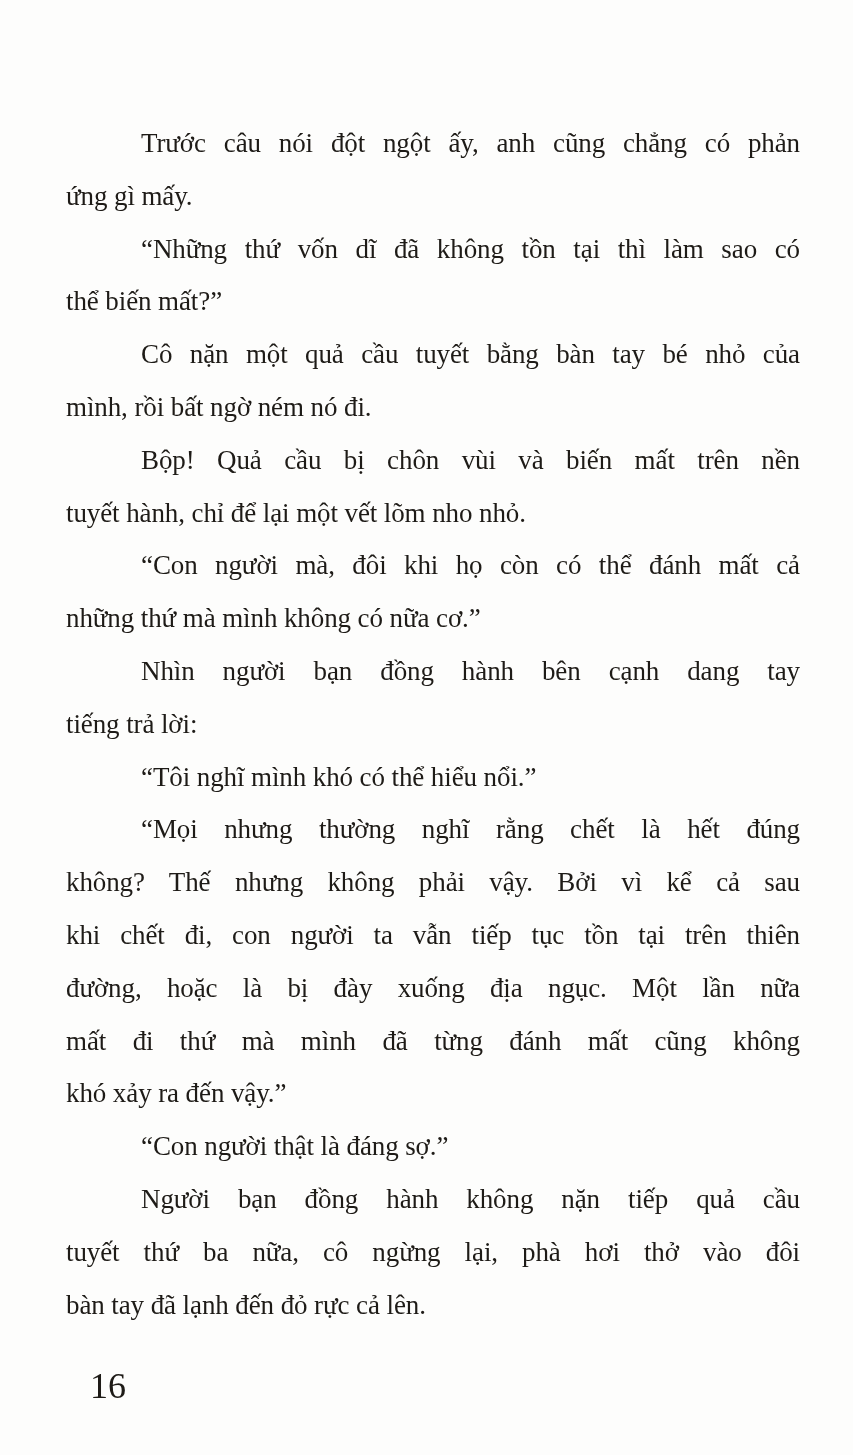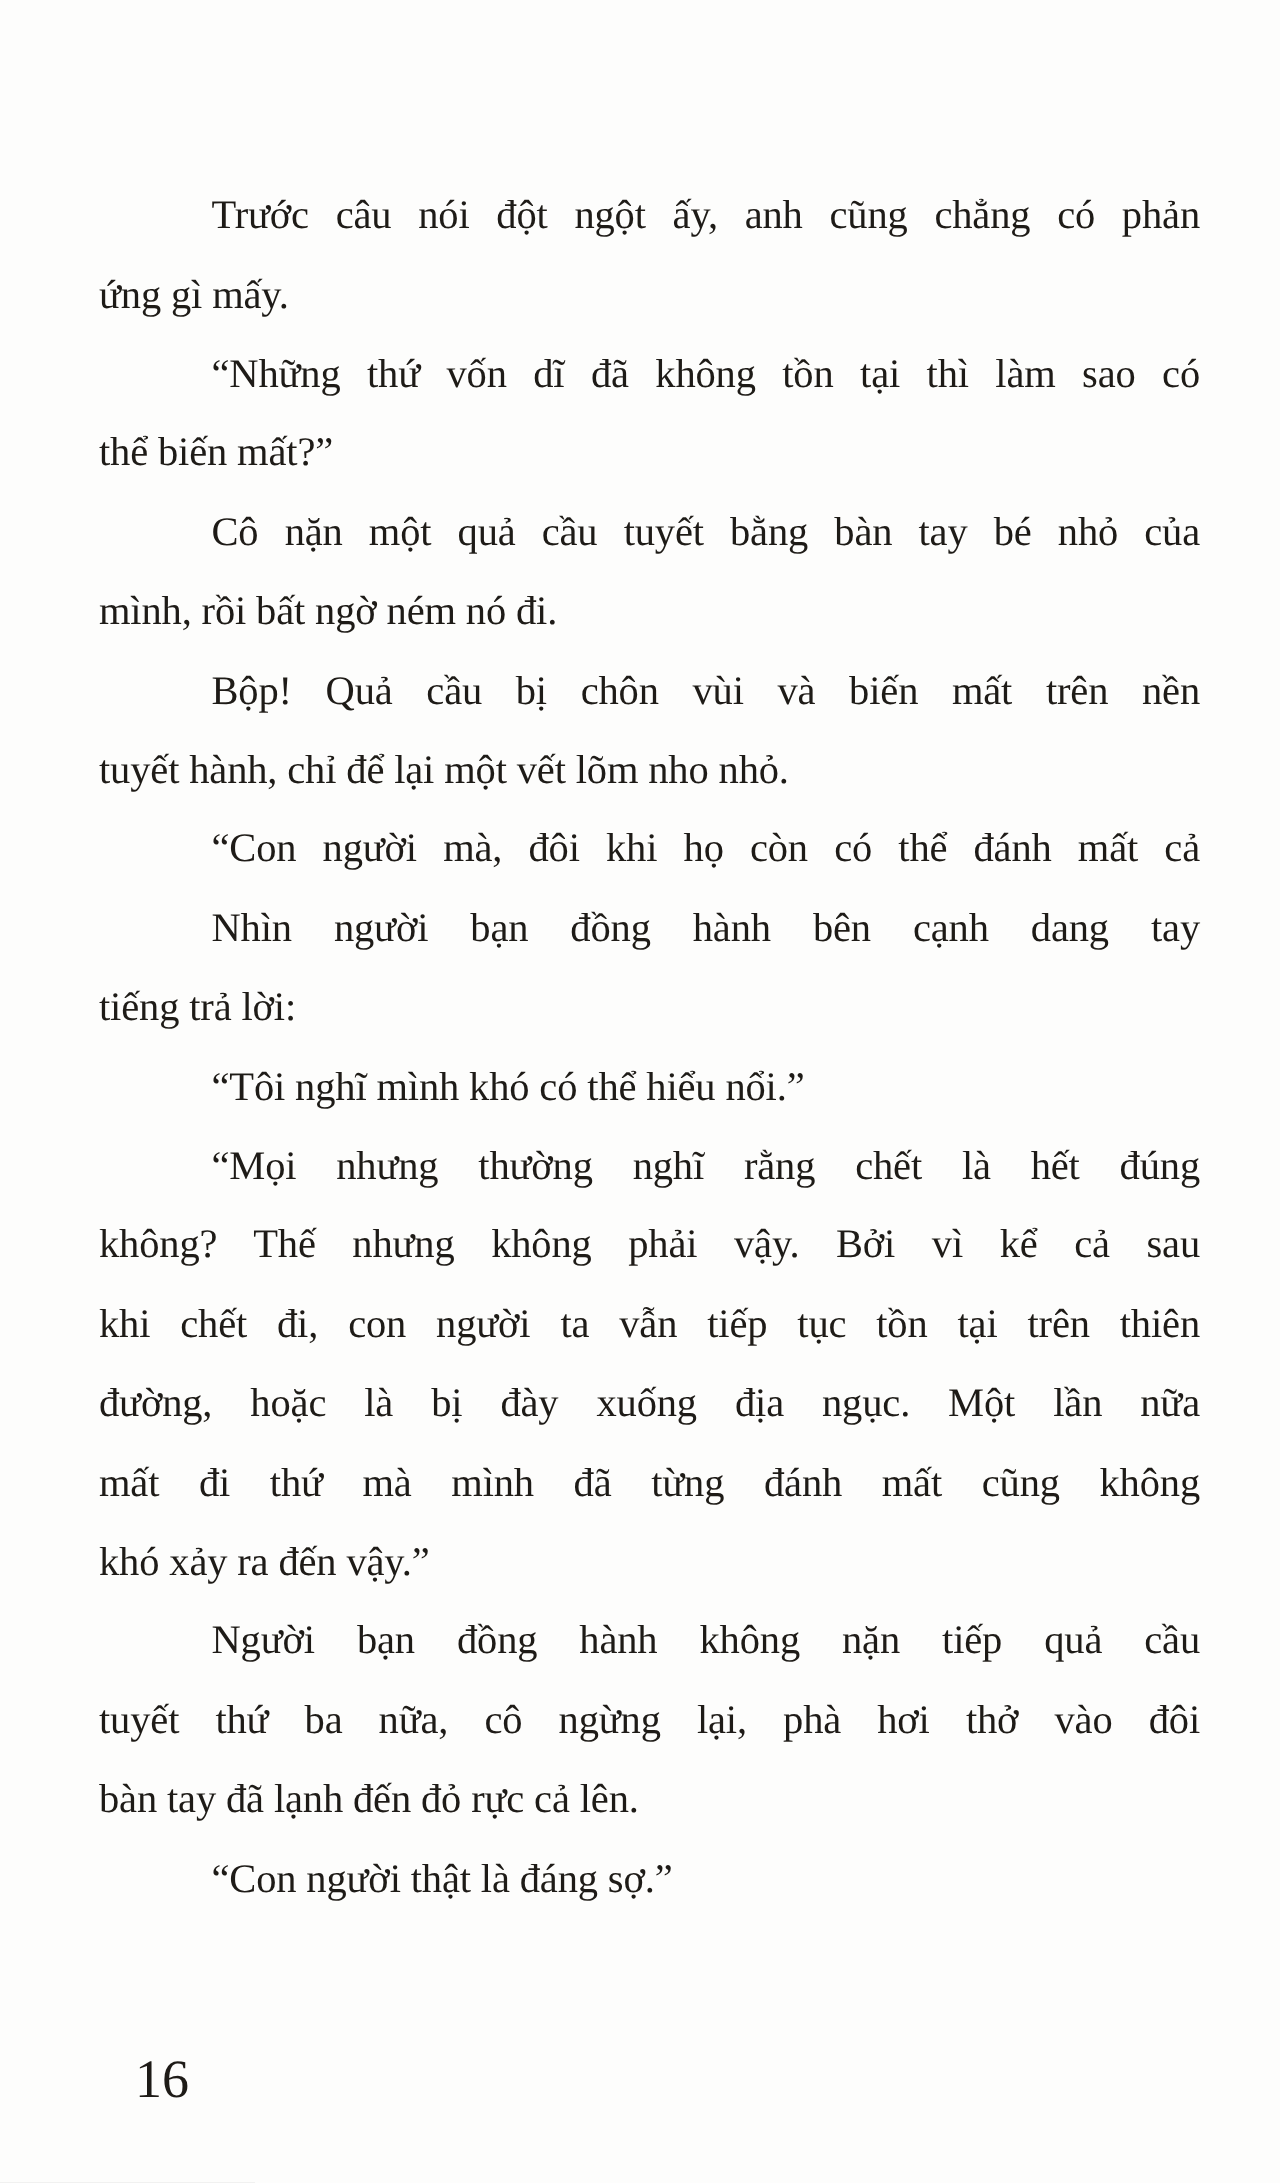--- a/index.html
+++ b/index.html
@@ -57,39 +57,40 @@
       <div class="para">
         <div class="line first">Cô nặn một quả cầu tuyết bằng bàn tay bé nhỏ của</div>
         <div class="line last">mình, rồi bất ngờ ném nó đi.</div>
       </div>
       <div class="para">
         <div class="line first">Bộp! Quả cầu bị chôn vùi và biến mất trên nền</div>
         <div class="line last">tuyết hành, chỉ để lại một vết lõm nho nhỏ.</div>
       </div>
       <div class="para">
         <div class="line first">“Con người mà, đôi khi họ còn có thể đánh mất cả</div>
+        <div class="line last">những thứ mà mình không có nữa cơ.”</div>
       </div>
       <div class="para">
         <div class="line first">Nhìn người bạn đồng hành bên cạnh dang tay</div>
         <div class="line last">tiếng trả lời:</div>
       </div>
       <div class="para">
         <div class="line first last">“Tôi nghĩ mình khó có thể hiểu nổi.”</div>
       </div>
       <div class="para">
         <div class="line first">“Mọi nhưng thường nghĩ rằng chết là hết đúng</div>
         <div class="line">không? Thế nhưng không phải vậy. Bởi vì kể cả sau</div>
         <div class="line">khi chết đi, con người ta vẫn tiếp tục tồn tại trên thiên</div>
         <div class="line">đường, hoặc là bị đày xuống địa ngục. Một lần nữa</div>
         <div class="line">mất đi thứ mà mình đã từng đánh mất cũng không</div>
         <div class="line last">khó xảy ra đến vậy.”</div>
       </div>
       <div class="para">
+        <div class="line first last">“Con người thật là đáng sợ.”</div>
+      </div>
+      <div class="para">
         <div class="line first">Người bạn đồng hành không nặn tiếp quả cầu</div>
         <div class="line">tuyết thứ ba nữa, cô ngừng lại, phà hơi thở vào đôi</div>
         <div class="line last">bàn tay đã lạnh đến đỏ rực cả lên.</div>
-      </div>
-      <div class="para">
-        <div class="line first last">“Con người thật là đáng sợ.”</div>
       </div>
     </div>
   <div class="page-number">16</div>
 </div>
 
 </body></html>

